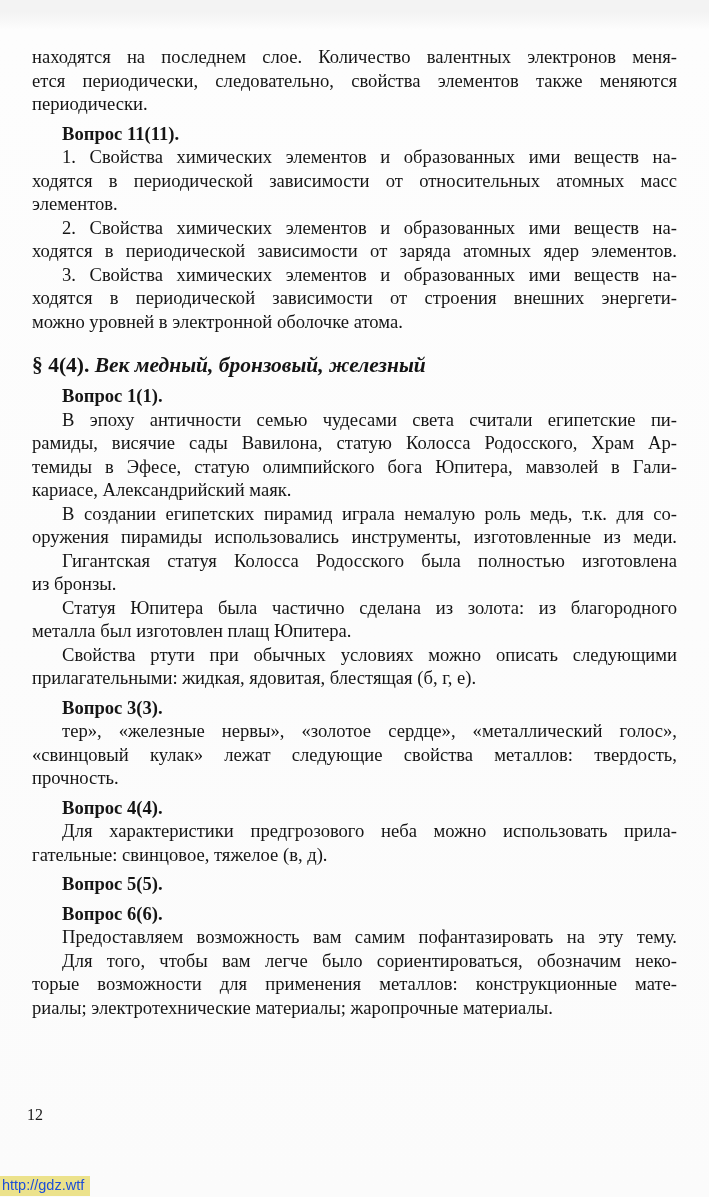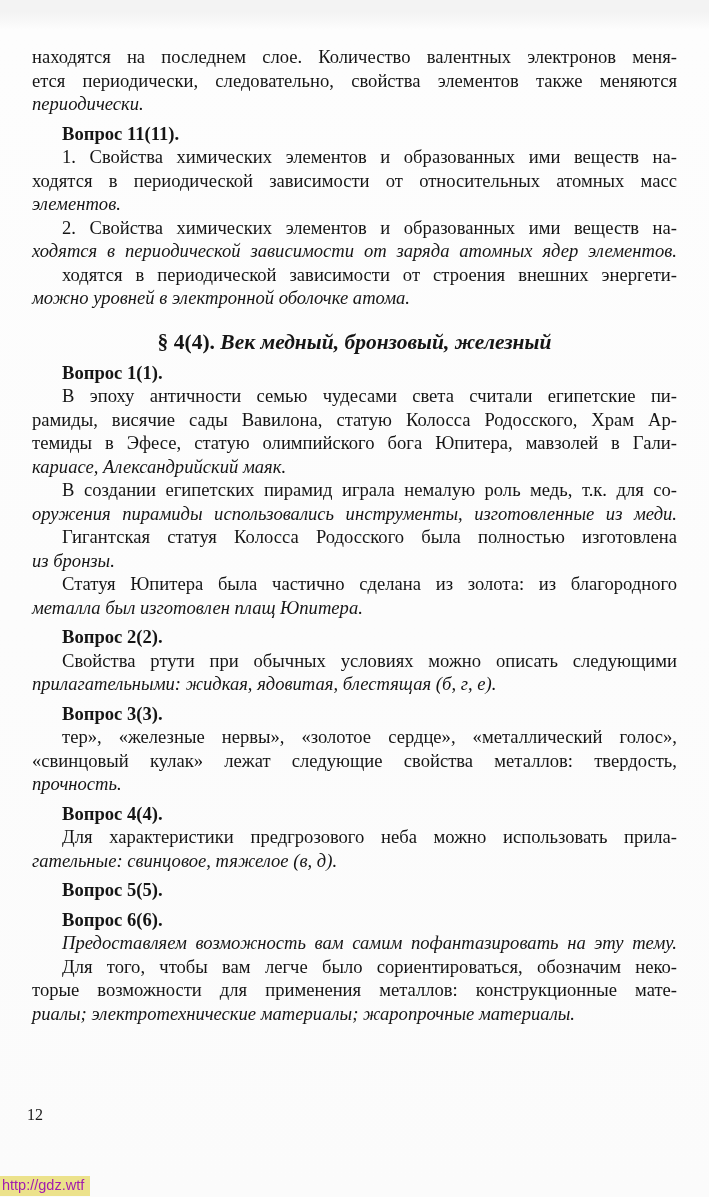--- a/index.html
+++ b/index.html
@@ -21,47 +21,46 @@
     width: 645px;
     font-size: 18.6px;
     line-height: 23.5px;
   }
   .para { margin: 0; }
   .line {
     display: block;
     text-align: justify;
     text-align-last: justify;
   }
-  .line:last-child { text-align-last: left; font-style: italic; }
+  .line:last-child { text-align-last: left; }
   .para.jlast .line:last-child { text-align-last: justify; }
   .para.indent .line:first-child { text-indent: 30px; }
   .q-heading {
     margin: 6px 0 0 0;
     font-weight: bold;
     text-indent: 30px;
   }
   .section-heading {
     margin: 19px 0 1px 0;
-    text-align: center;
     font-size: 21.5px;
     line-height: 26px;
     font-weight: bold;
   }
   .sec-title { font-style: italic; }
   .page-num {
     position: absolute;
     left: 27px; top: 1106px;
     font-size: 16px;
     color: #1a1a1a;
   }
   .watermark {
     position: absolute;
     left: 0; bottom: 1px;
     background: #ece28b;
-    color: #a21caf;
+    color: #1d4ed8;
     font-family: "Liberation Sans", "DejaVu Sans", sans-serif;
     font-size: 14.5px;
     line-height: 19px;
     padding: 0 6px 1px 2px;
     text-decoration: none;
     cursor: pointer;
   }
 </style>
 </head>
 <body>
@@ -77,20 +76,21 @@
       <p class="para indent">
         <span class="line">1. Свойства химических элементов и образованных ими веществ на-</span>
         <span class="line">ходятся в периодической зависимости от относительных атомных масс</span>
         <span class="line">элементов.</span>
       </p>
       <p class="para indent jlast">
         <span class="line">2. Свойства химических элементов и образованных ими веществ на-</span>
         <span class="line">ходятся в периодической зависимости от заряда атомных ядер элементов.</span>
       </p>
       <p class="para indent">
+        <span class="line">3. Свойства химических элементов и образованных ими веществ на-</span>
         <span class="line">ходятся в периодической зависимости от строения внешних энергети-</span>
         <span class="line">можно уровней в электронной оболочке атома.</span>
       </p>
       <h2 class="section-heading"><span class="sec-num">§ 4(4). </span><span class="sec-title">Век медный, бронзовый, железный</span></h2>
       <p class="q-heading">Вопрос 1(1).</p>
       <p class="para indent">
         <span class="line">В эпоху античности семью чудесами света считали египетские пи-</span>
         <span class="line">рамиды, висячие сады Вавилона, статую Колосса Родосского, Храм Ар-</span>
         <span class="line">темиды в Эфесе, статую олимпийского бога Юпитера, мавзолей в Гали-</span>
         <span class="line">кариасе, Александрийский маяк.</span>
@@ -100,21 +100,20 @@
         <span class="line">оружения пирамиды использовались инструменты, изготовленные из меди.</span>
       </p>
       <p class="para indent">
         <span class="line">Гигантская статуя Колосса Родосского была полностью изготовлена</span>
         <span class="line">из бронзы.</span>
       </p>
       <p class="para indent">
         <span class="line">Статуя Юпитера была частично сделана из золота: из благородного</span>
         <span class="line">металла был изготовлен плащ Юпитера.</span>
       </p>
-      <p class="q-heading">Вопрос 2(2).</p>
       <p class="para indent">
         <span class="line">Свойства ртути при обычных условиях можно описать следующими</span>
         <span class="line">прилагательными: жидкая, ядовитая, блестящая (б, г, е).</span>
       </p>
       <p class="q-heading">Вопрос 3(3).</p>
       <p class="para indent">
         <span class="line">тер», «железные нервы», «золотое сердце», «металлический голос»,</span>
         <span class="line">«свинцовый кулак» лежат следующие свойства металлов: твердость,</span>
         <span class="line">прочность.</span>
       </p>

